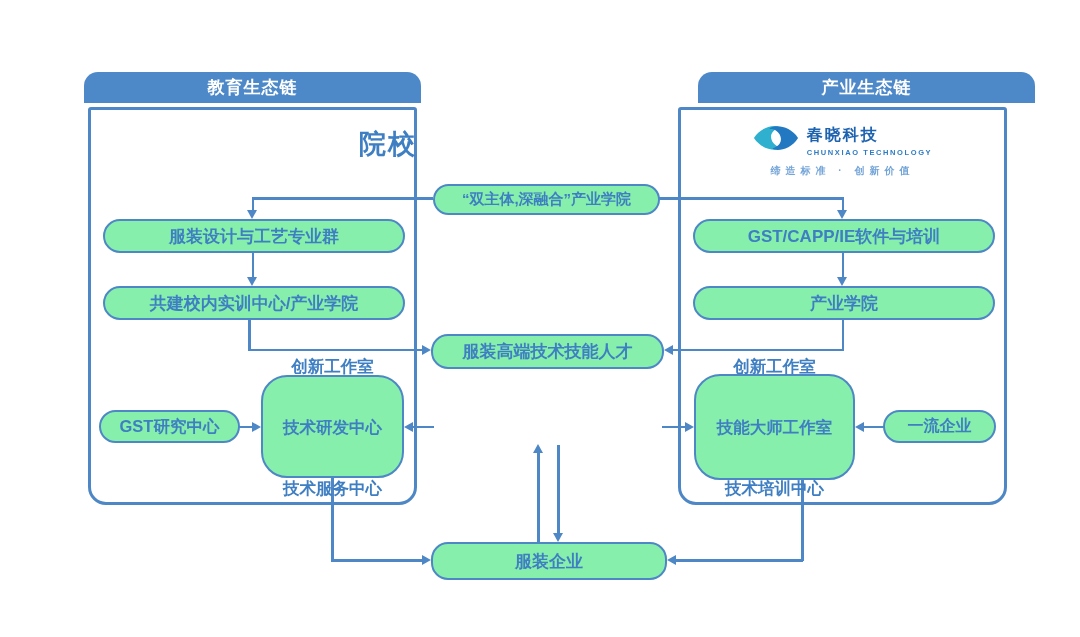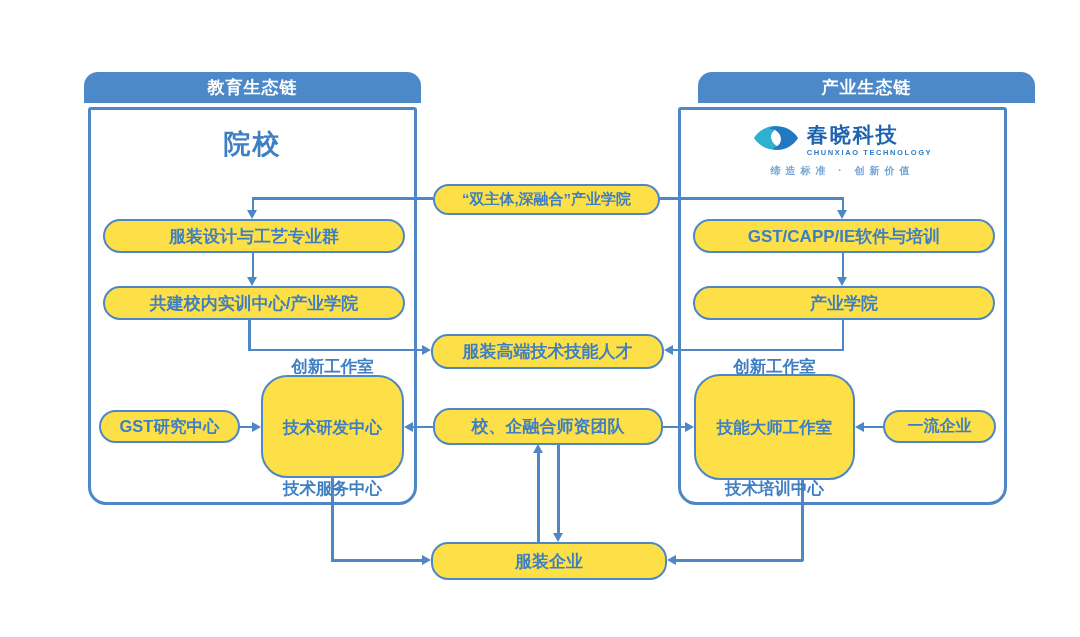--- a/index.html
+++ b/index.html
@@ -16,41 +16,41 @@
   .panel-header{
     position:absolute;background:var(--header);color:#ffffff;
     border-radius:14px 14px 0 0;display:flex;align-items:center;justify-content:center;
     font-size:17px;font-weight:700;letter-spacing:1px;
   }
   .panel-body{
     position:absolute;background:#ffffff;border:3px solid var(--line);
     border-radius:3px 3px 18px 18px;box-sizing:border-box;
   }
   .node{
-    position:absolute;border:2.5px solid var(--line);border-radius:17px;background:#fde047;
+    position:absolute;border:2.5px solid var(--line);border-radius:17px;background:#86efac;
     display:flex;align-items:center;justify-content:center;box-sizing:border-box;
     color:var(--text);font-weight:700;font-size:17px;white-space:nowrap;z-index:3;
   }
   .node.multi{flex-direction:column;justify-content:center;font-size:16.5px;line-height:30px;border-radius:26px;gap:31px;}
   .big-title{
     position:absolute;color:var(--text);font-size:27px;font-weight:700;
-    text-align:center;letter-spacing:2px;z-index:2;
+    text-align:right;letter-spacing:2px;z-index:2;
   }
   .hline,.vline{position:absolute;background:var(--line);z-index:2;}
   .hline{height:2.5px;}
   .vline{width:2.5px;}
   .arr{position:absolute;width:0;height:0;z-index:2;}
   .arr.down{border-left:5.5px solid transparent;border-right:5.5px solid transparent;border-top:9px solid var(--line);}
   .arr.up{border-left:5.5px solid transparent;border-right:5.5px solid transparent;border-bottom:9px solid var(--line);}
   .arr.right{border-top:5.5px solid transparent;border-bottom:5.5px solid transparent;border-left:9px solid var(--line);}
   .arr.left{border-top:5.5px solid transparent;border-bottom:5.5px solid transparent;border-right:9px solid var(--line);}
   .logo-block{position:absolute;display:flex;flex-direction:column;align-items:center;z-index:2;}
   .logo-row{display:flex;align-items:center;gap:8px;}
   .logo-texts{display:flex;flex-direction:column;align-items:flex-start;}
-  .logo-name{color:#1E63B0;font-size:21px;font-weight:700;letter-spacing:2px;line-height:22px;}
+  .logo-name{color:#1E63B0;font-size:16px;font-weight:700;letter-spacing:2px;line-height:22px;}
   .logo-en{color:#2E7CC4;font-size:7.5px;font-weight:700;letter-spacing:1.6px;margin-top:2px;}
   .logo-slogan{color:#74A5D8;font-size:10px;font-weight:700;letter-spacing:5px;margin-top:7px;}
 </style>
 </head>
 <body>
 
 <div class="canvas">
 
   <div class="panel-header" style="left:68px;top:72px;width:337px;height:31px;">
     <span>教育生态链</span>
@@ -93,21 +93,20 @@
   <div class="node" style="left:677px;top:286px;width:302px;height:34px;">产业学院</div>
   <div class="node multi" style="left:678px;top:374px;width:161px;height:106px;">
     <span>创新工作室</span>
     <span>技能大师工作室</span>
     <span>技术培训中心</span>
   </div>
   <div class="node" style="left:867px;top:410px;width:113px;height:33px;font-size:16px;">一流企业</div>
 
   <div class="node" style="left:417px;top:184px;width:227px;height:31px;font-size:15px;">“双主体,深融合”产业学院</div>
   <div class="node" style="left:415px;top:334px;width:233px;height:35px;">服装高端技术技能人才</div>
-  <div class="node" style="left:417px;top:408px;width:230px;height:37px;">校、企融合师资团队</div>
   <div class="node" style="left:415px;top:542px;width:236px;height:38px;">服装企业</div>
 
   <div>
 
     <div class="hline" style="left:237px;top:197px;width:180px;"></div>
     <div class="vline" style="left:235.5px;top:197px;height:14px;"></div>
     <div class="arr down" style="left:231px;top:210px;"></div>
 
     <div class="hline" style="left:643px;top:197px;width:185px;"></div>
     <div class="vline" style="left:825.5px;top:197px;height:14px;"></div>

